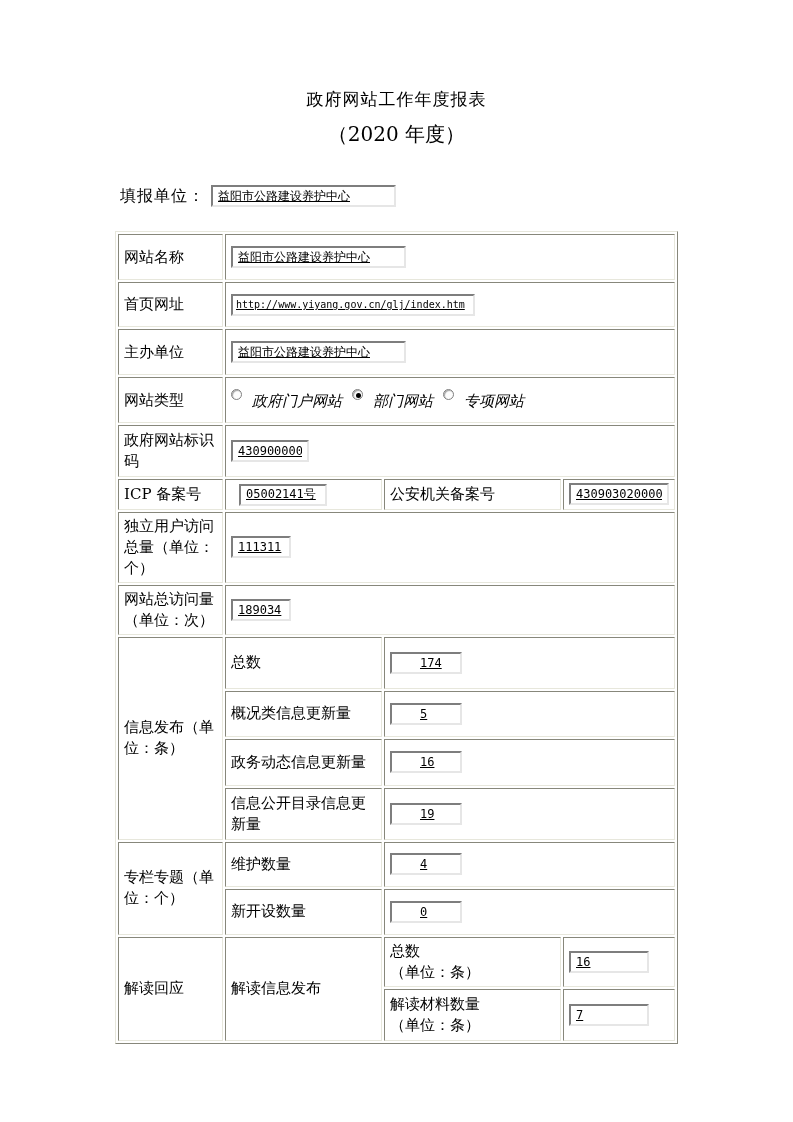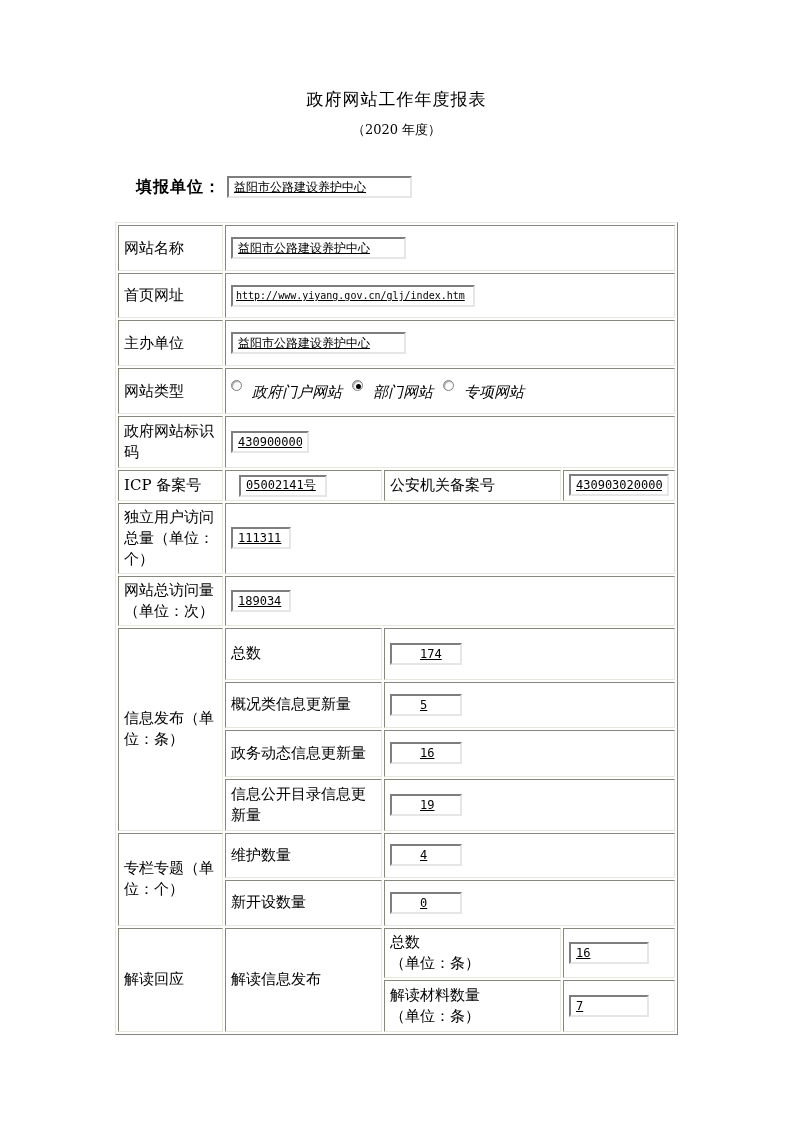--- a/index.html
+++ b/index.html
@@ -13,33 +13,32 @@
   }
   .title {
     margin-top: 88px;
     text-align: center;
     font-size: 17px;
     letter-spacing: 1px;
   }
   .subtitle {
     margin-top: 10px;
     text-align: center;
-    font-size: 13px;
+    font-size: 20px;
   }
   .filler-row {
     margin: 36px 0 0 120px;
     display: flex;
     align-items: center;
     height: 24px;
   }
   .filler-label {
     font-size: 16px;
-    font-weight: bold;
+    font-weight: normal;
     letter-spacing: 1px;
-    margin-left: 16px;
   }
   
   .inp {
     height: 22px;
     background: #fff;
     border-style: solid;
     border-width: 2px;
     border-color: #7e7e7e #e6e6e6 #e6e6e6 #7e7e7e;
     font-family: "DejaVu Sans Mono", "Liberation Mono", monospace;
     font-size: 12px;

